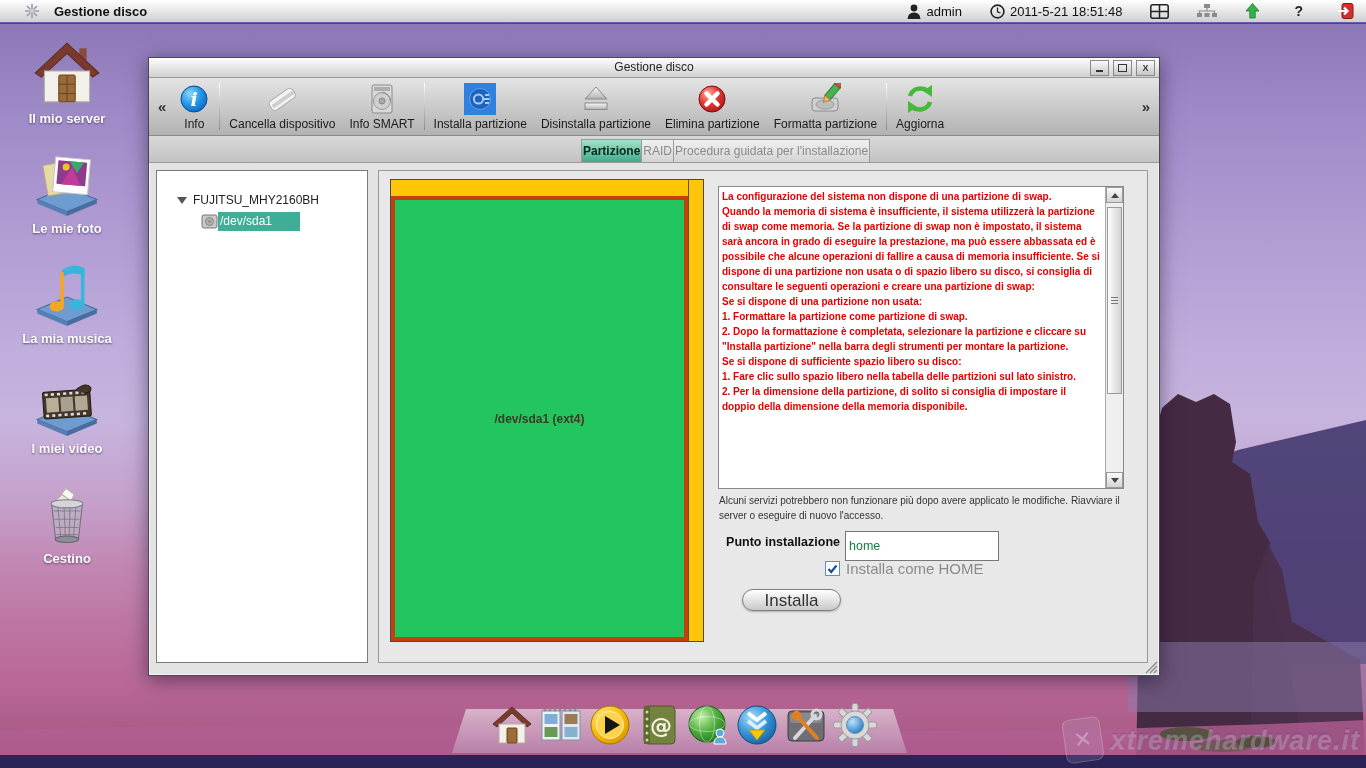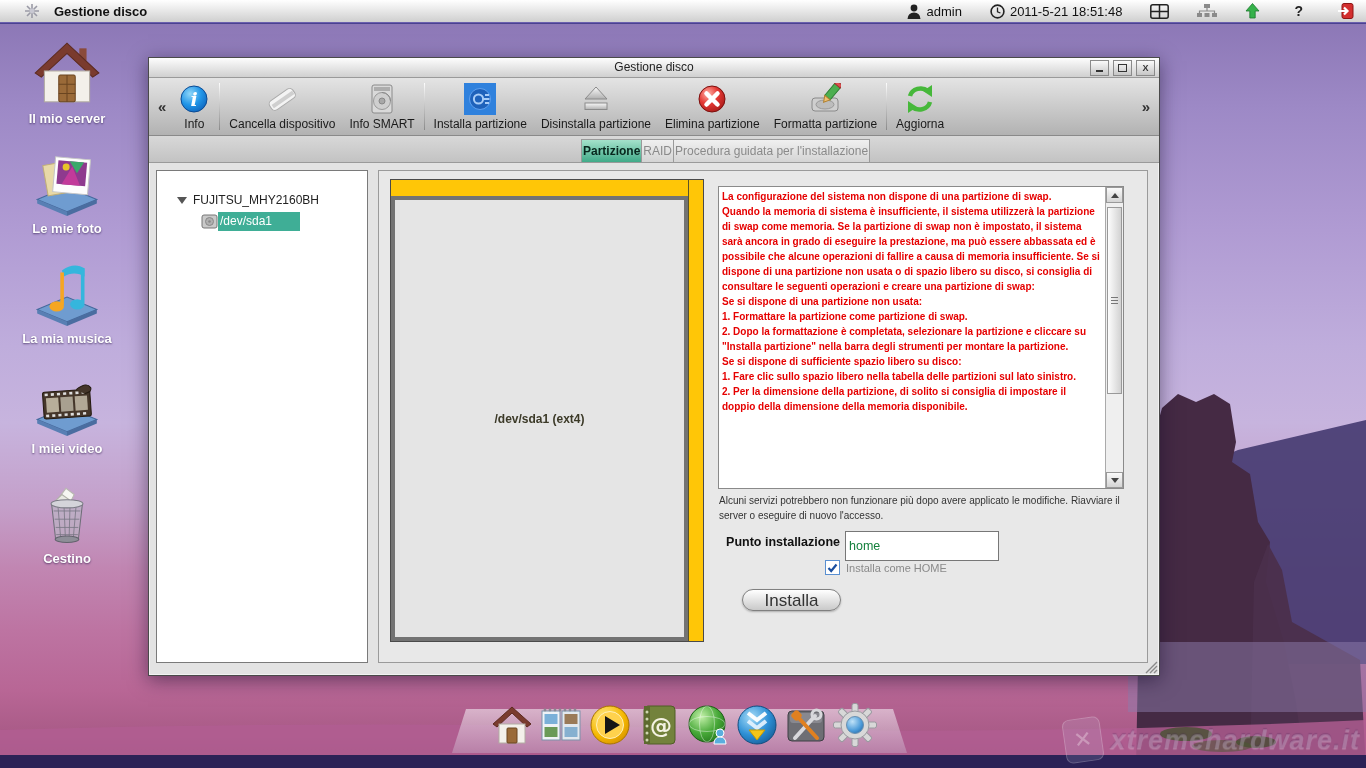--- a/index.html
+++ b/index.html
@@ -54,22 +54,22 @@
   
   .content{position:absolute;left:0;right:0;top:104px;bottom:0;}
   .tree-panel{position:absolute;left:7px;top:8px;width:210px;height:491px;background:#fff;border:1px solid #7a7a7a;}
   .tree-root{margin:22px 0 0 20px;display:flex;align-items:center;gap:6px;font-size:12px;color:#222;}
   .tri-down{width:0;height:0;border-left:5px solid transparent;border-right:5px solid transparent;border-top:7px solid #555;}
   .tree-child{margin:5px 0 0 44px;display:flex;align-items:center;}
   .tree-sel{background:#3fae96;color:#fff;font-size:12px;padding:2px 28px 3px 2px;}
   .main-panel{position:absolute;left:229px;top:8px;width:768px;height:491px;background:#e8e8e8;border:1px solid #9a9a9a;}
   
   .partmap{position:absolute;left:11px;top:8px;width:312px;height:461px;border:1px solid #4a4a4a;background:#ffc607;}
-  .part-block{position:absolute;left:0;top:0;bottom:0;right:15px;background:#e5e5e5;
-    border:4px solid #737373;box-sizing:border-box;display:flex;align-items:center;justify-content:center;margin-top:16px;}
+  .part-block{position:absolute;left:0;top:0;bottom:0;right:15px;background:#22c55e;
+    border:4px solid #c2410c;box-sizing:border-box;display:flex;align-items:center;justify-content:center;margin-top:16px;}
   .part-free{position:absolute;right:0;top:0;bottom:0;width:14px;background:#ffc607;border-left:1px solid #5c5428;}
   .part-label{font-size:12px;font-weight:bold;color:#3c3a28;}
   
   .info-panel{position:absolute;left:339px;top:15px;width:404px;height:301px;background:#fff;border:1px solid #8a8a8a;}
   .info-text{position:absolute;left:3px;top:2px;right:21px;bottom:2px;overflow:hidden;
     font-size:10px;font-weight:bold;color:#e60000;line-height:15px;white-space:pre-wrap;}
   .scrollbar{position:absolute;right:0;top:0;bottom:0;width:17px;background:#efefef;border-left:1px solid #aaa;}
   .sb-btn{position:absolute;left:0;right:0;height:16px;background:linear-gradient(#fafafa,#d4d4d4);
     border:1px solid #999;box-sizing:border-box;display:flex;align-items:center;justify-content:center;}
   .sb-up{top:0;} .sb-dn{bottom:0;}
@@ -78,21 +78,21 @@
   .sb-thumb{position:absolute;left:1px;right:1px;top:20px;height:185px;
     background:linear-gradient(90deg,#fdfdfd,#d2d2d2);border:1px solid #999;}
   .grip{position:absolute;left:3px;right:3px;top:50%;margin-top:-4px;height:8px;
     background:repeating-linear-gradient(#777 0 1px,transparent 1px 3px);}
   .notice{position:absolute;left:340px;top:322px;width:412px;font-size:10px;color:#333;line-height:15px;}
   .mount-label{position:absolute;left:300px;top:364px;width:161px;text-align:right;font-size:12.5px;font-weight:bold;color:#111;}
   .mount-input{position:absolute;left:466px;top:360px;width:146px;height:16px;border:1px solid #777;
     font-size:12.5px;color:#15803d;padding:6px 3px;font-family:"Liberation Sans","DejaVu Sans",sans-serif;}
   .cbrow{position:absolute;left:446px;top:389px;display:flex;align-items:center;gap:6px;}
   .cbox{width:13px;height:13px;background:#fff;border:1px solid #5a8fd0;display:flex;align-items:center;justify-content:center;}
-  .cblabel{font-size:11px;color:#8a8a8a;}
+  .cblabel{font-size:15px;color:#8a8a8a;}
   .install-btn{position:absolute;left:363px;top:418px;width:99px;height:22px;border-radius:11px;
     background:linear-gradient(#ffffff,#c9c9c9);border:1px solid #808080;font-size:17px;color:#333;
     box-shadow:0 1px 2px rgba(0,0,0,.25);font-family:"Liberation Sans","DejaVu Sans",sans-serif;}
   .grip-corner{position:absolute;right:1px;bottom:1px;width:14px;height:14px;}
   
   .dockbar{position:absolute;left:452px;top:709px;width:455px;height:44px;
     background:linear-gradient(rgba(248,245,250,.55),rgba(205,195,215,.35));
     clip-path:polygon(14px 0,calc(100% - 14px) 0,100% 100%,0 100%);z-index:30;}
   .dock-icons{position:absolute;left:489px;top:702px;display:flex;gap:3px;z-index:31;}
   .dock-icons svg{display:block;}

